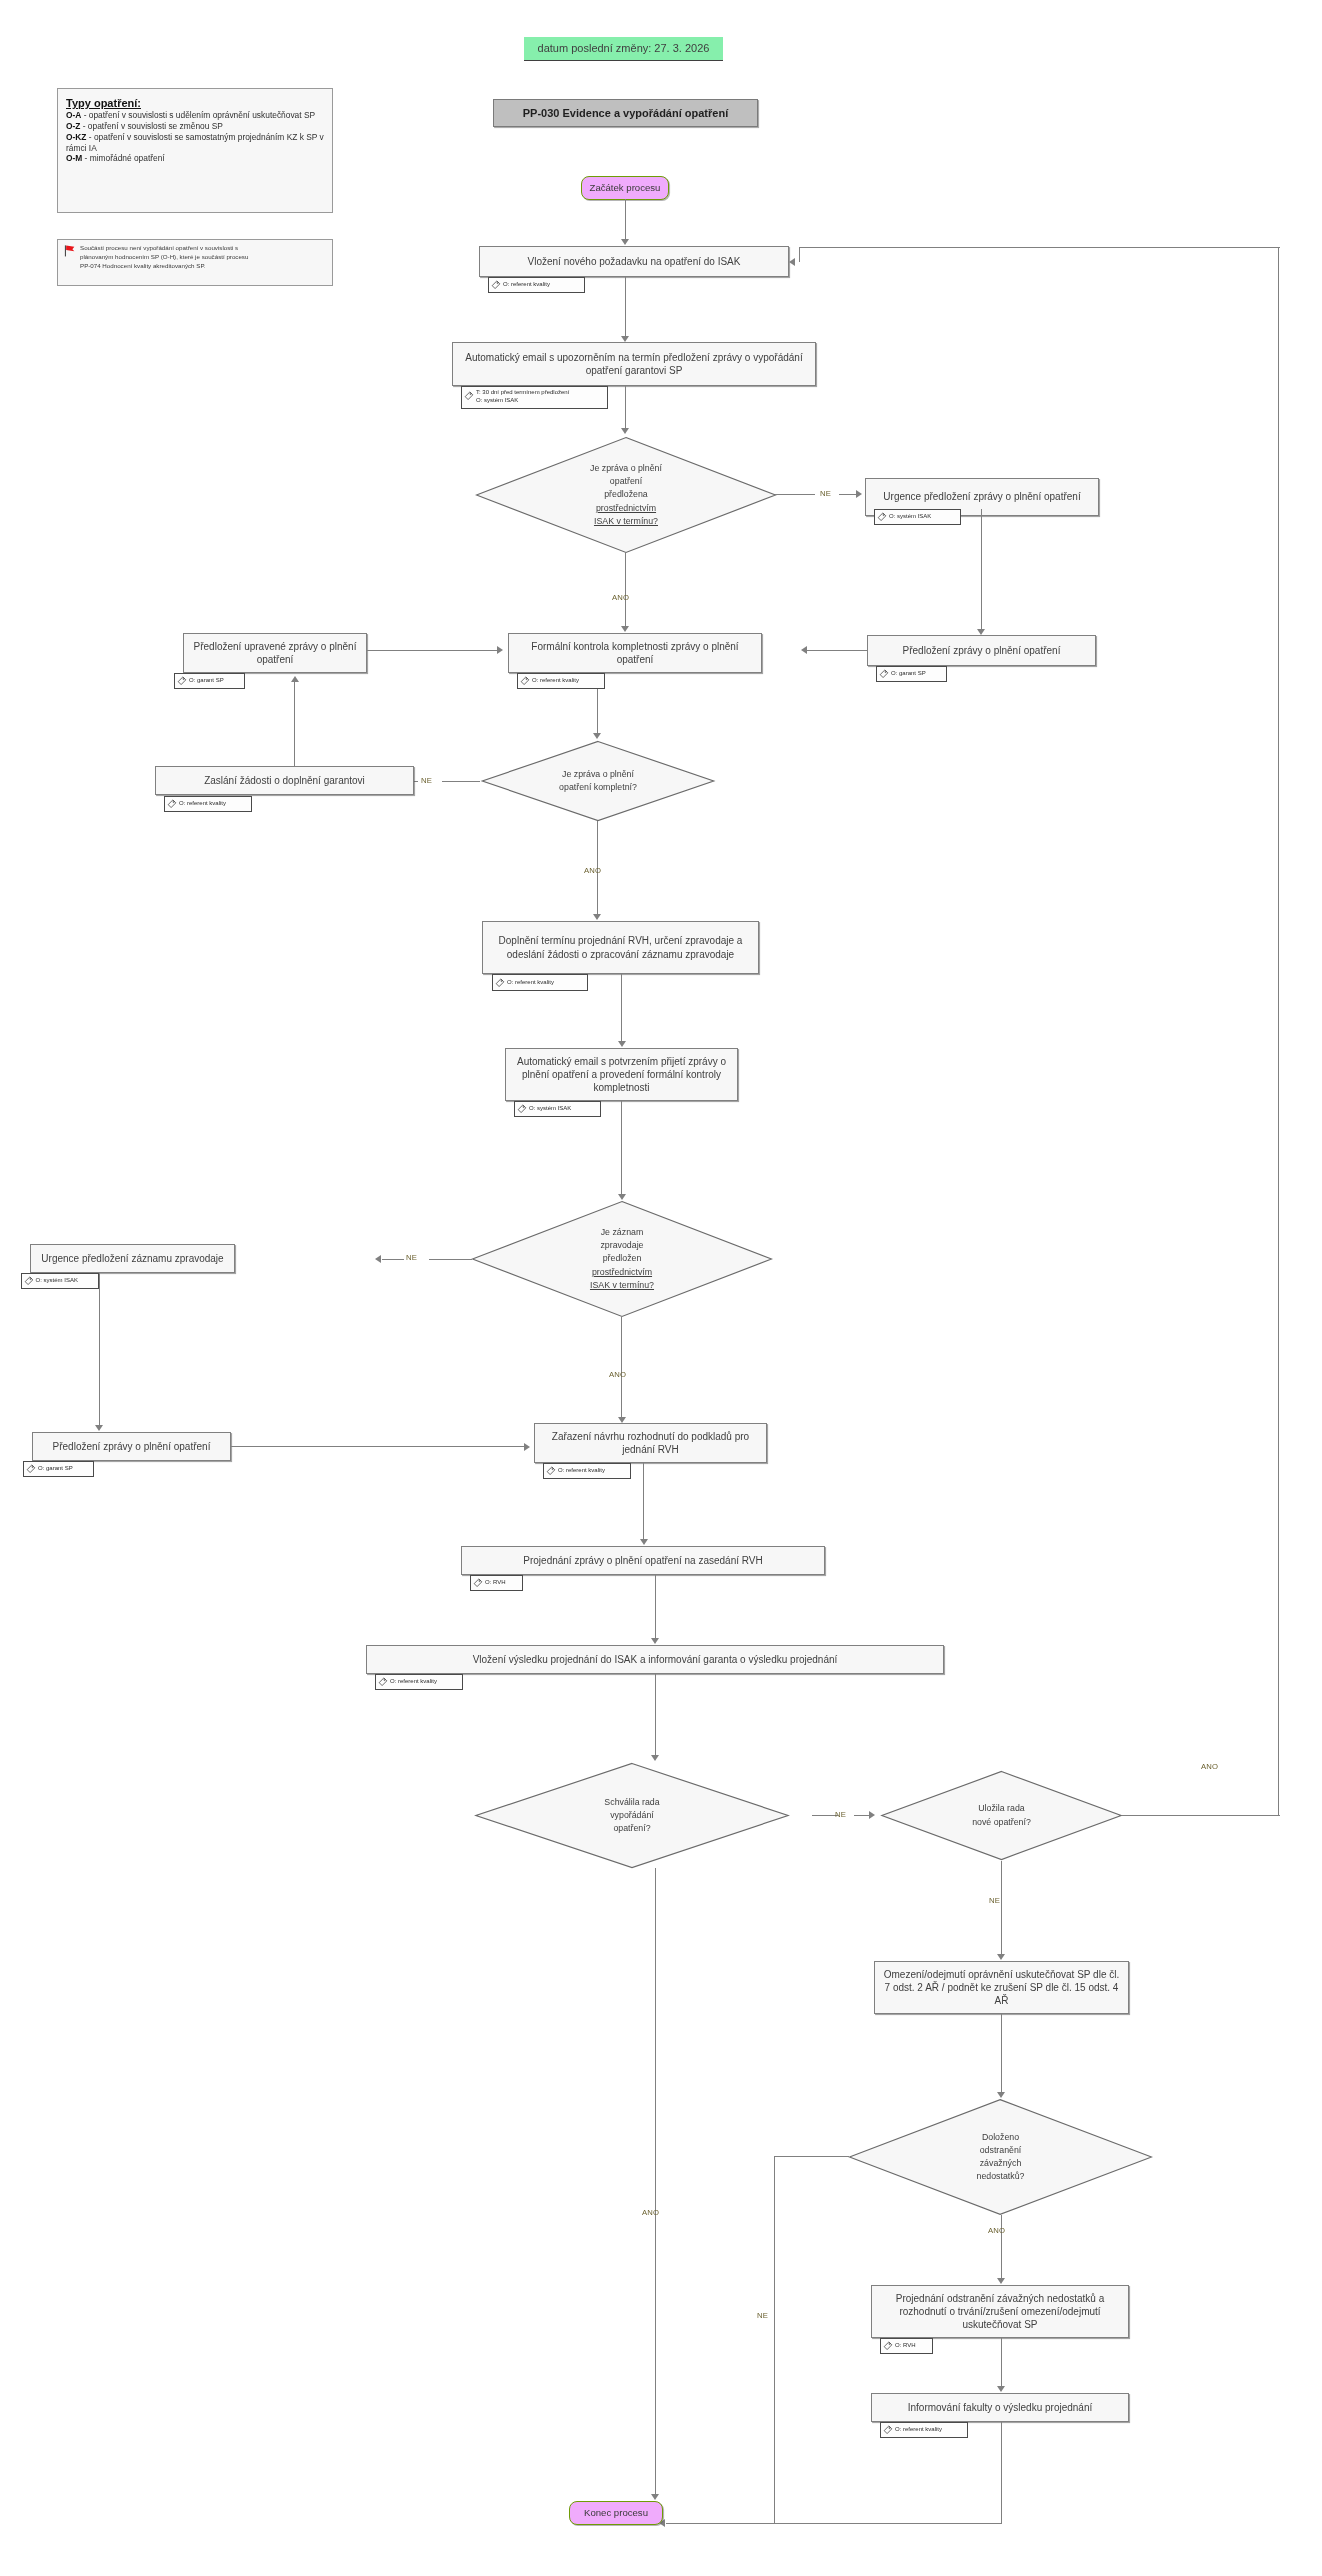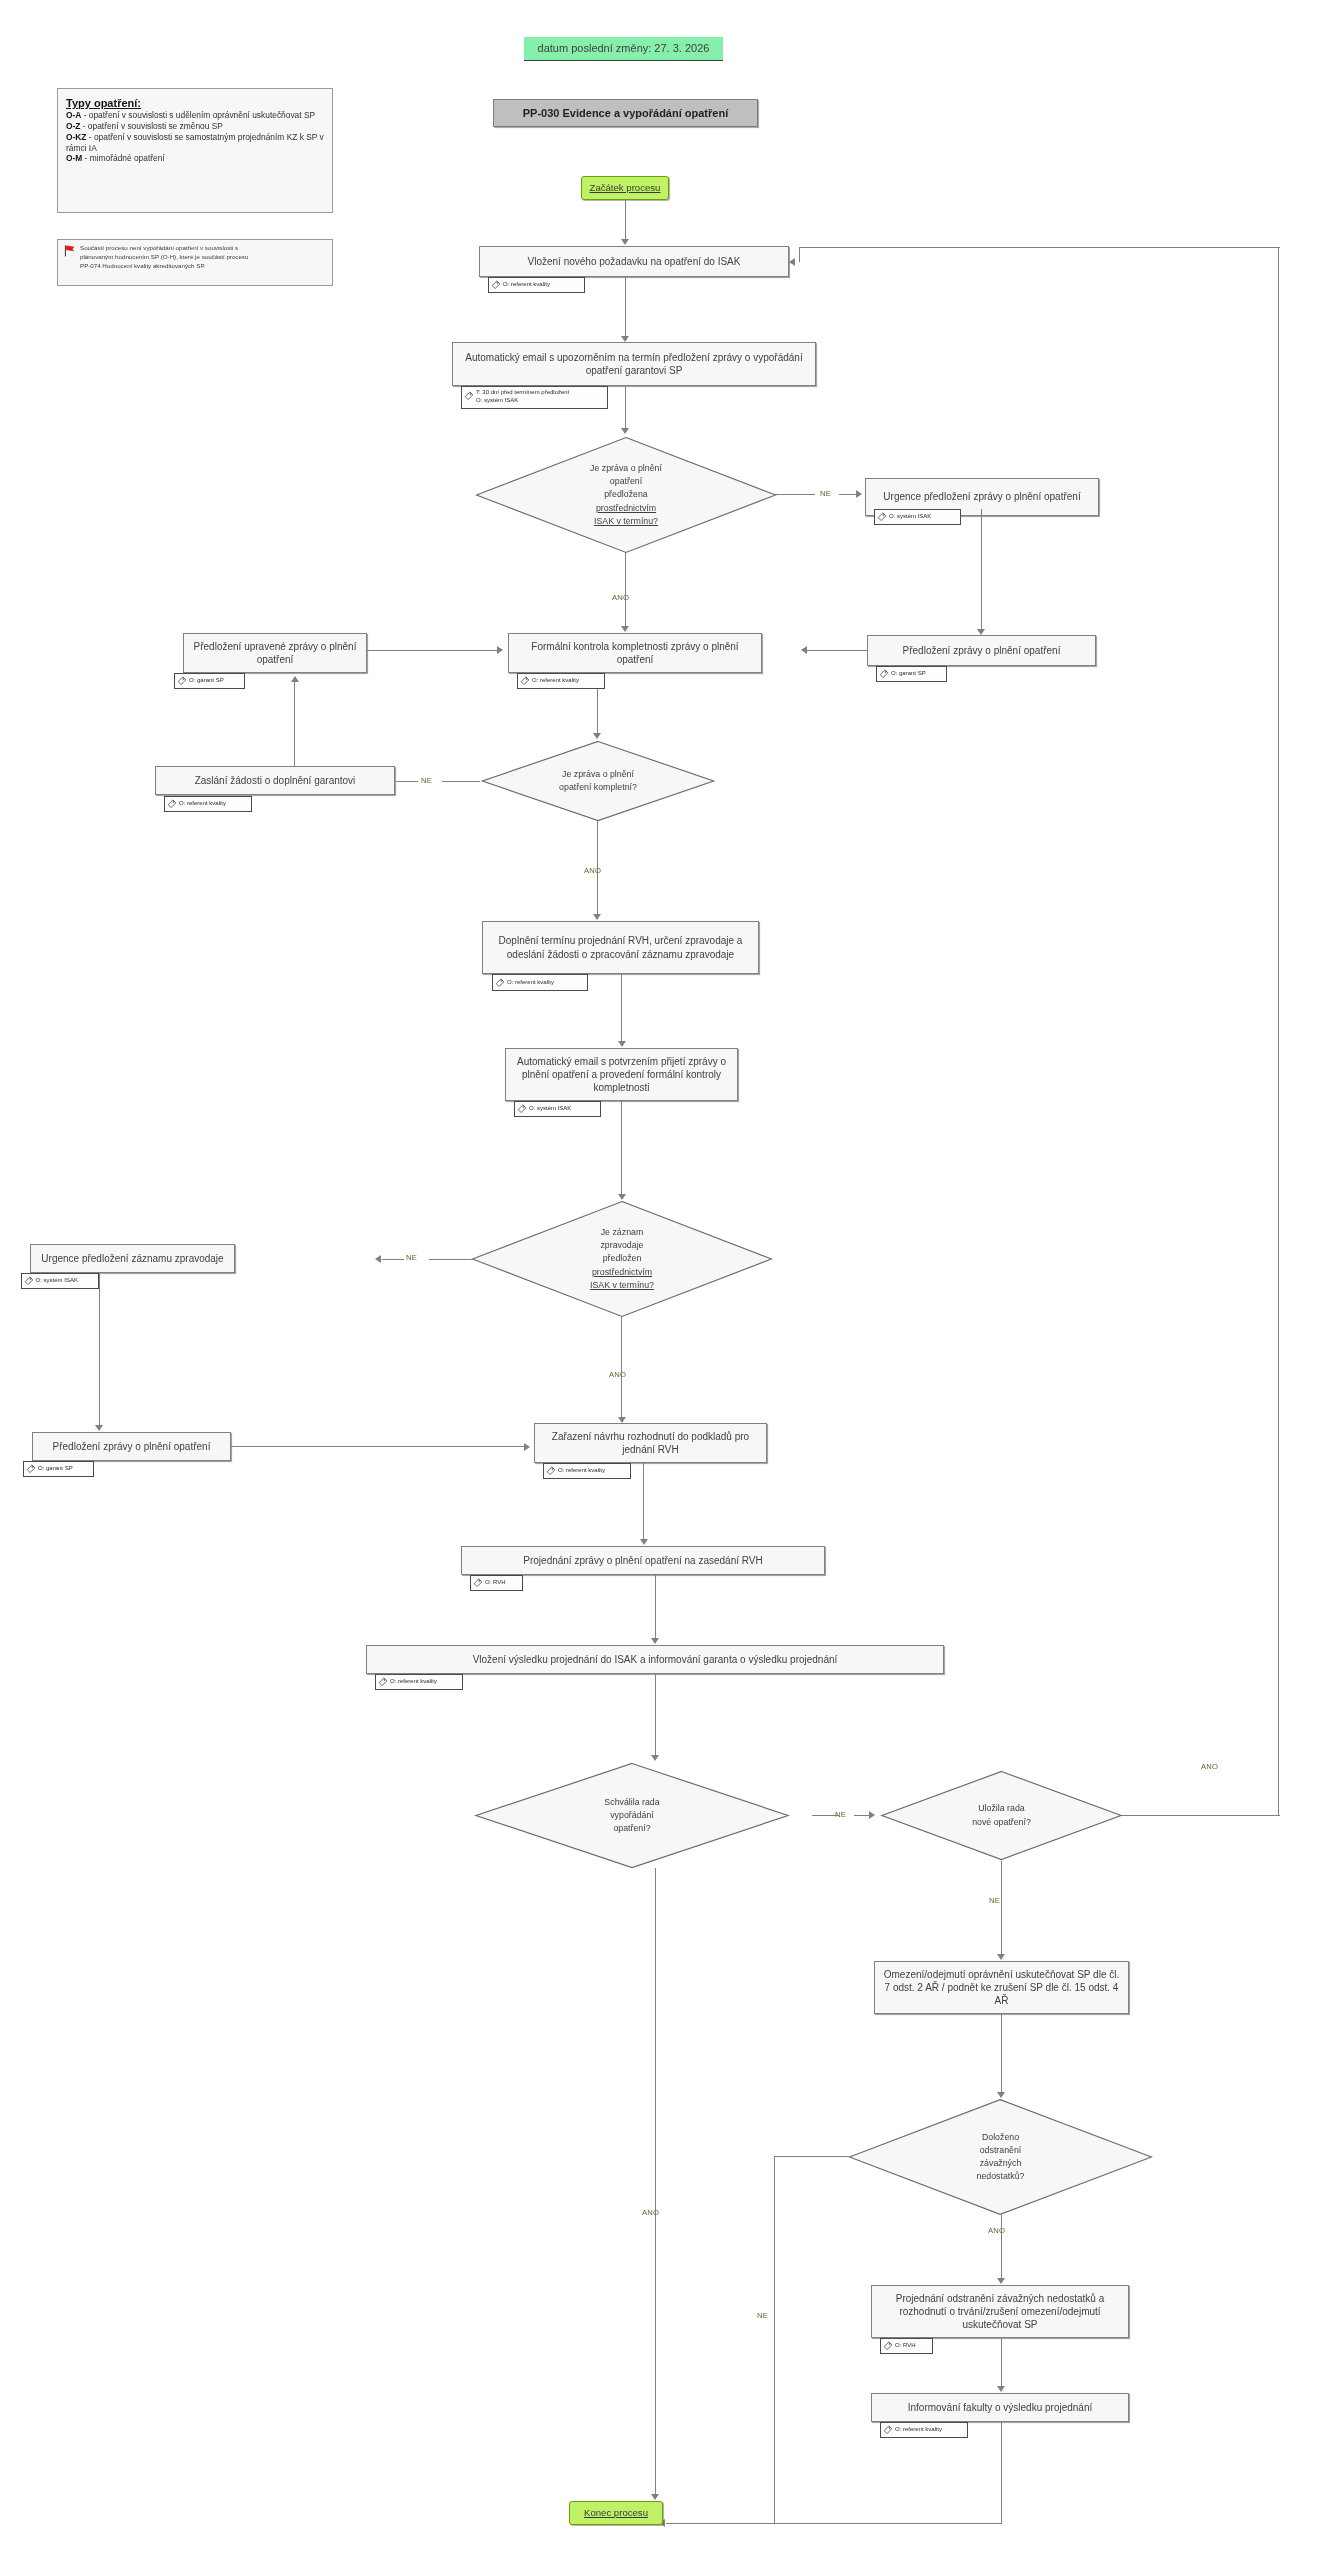--- a/index.html
+++ b/index.html
@@ -11,26 +11,25 @@
 
   .proc{
     background:#f7f7f7;
     border:1.2px solid #808080;
     box-shadow:1.1px 1.1px 0 rgba(90,90,90,.55);
     color:#404040;
     padding:2.2px 5.9px;
     line-height:1.32;
   }
   .term{
-    background:#bef264;
+    background:#f0abfc;
     border:1.2px solid #6f9c06;
-    border-radius:3px;
+    border-radius:8px;
     color:#3b3b3b;
     box-shadow:1.1px 1.1px 0 rgba(90,90,90,.45);
-    text-decoration:underline;
   }
   .title-box{
     background:#bfbfbf;
     border:1.2px solid #7a7a7a;
     color:#1f1f1f;
     font-weight:bold;
     box-shadow:1.1px 1.1px 0 rgba(90,90,90,.5);
   }
   .date-box{
     background:#86efac;
@@ -258,21 +257,21 @@
         <div>opatření kompletní?</div>
       </div>
     </div>
   </div>
 
   <div class="ln lnh" style="left:442px;top:781px;width:38px;"></div>
   <div class="elbl" style="left:421px;top:776px;">NE</div>
   <div class="ln lnh" style="left:396px;top:781px;width:22px;"></div>
   <div class="arw arw-l" style="left:389px;top:777px;"></div>
 
-  <div class="node proc" style="left:155px;top:766px;width:240px;height:29px;font-size:10px;">
+  <div class="node proc" style="left:155px;top:766px;width:259px;height:29px;font-size:10px;">
     <span>Zaslání žádosti o doplnění garantovi</span>
   </div>
   <div class="tag" style="left:164px;top:796px;width:88px;height:16px;">
     <svg class="tagico" width="9.6" height="9.6" viewBox="0 0 14 14">
       <path d="M8.6 1.3 L12.9 5.6 L6.0 12.5 L1.7 8.2 Z" fill="none" stroke="#2b2b2b" stroke-width="1"></path>
       <circle cx="9.6" cy="4.2" r="1" fill="none" stroke="#2b2b2b" stroke-width=".9"></circle>
     </svg>
     <span>O: referent kvality</span>
   </div>
 

